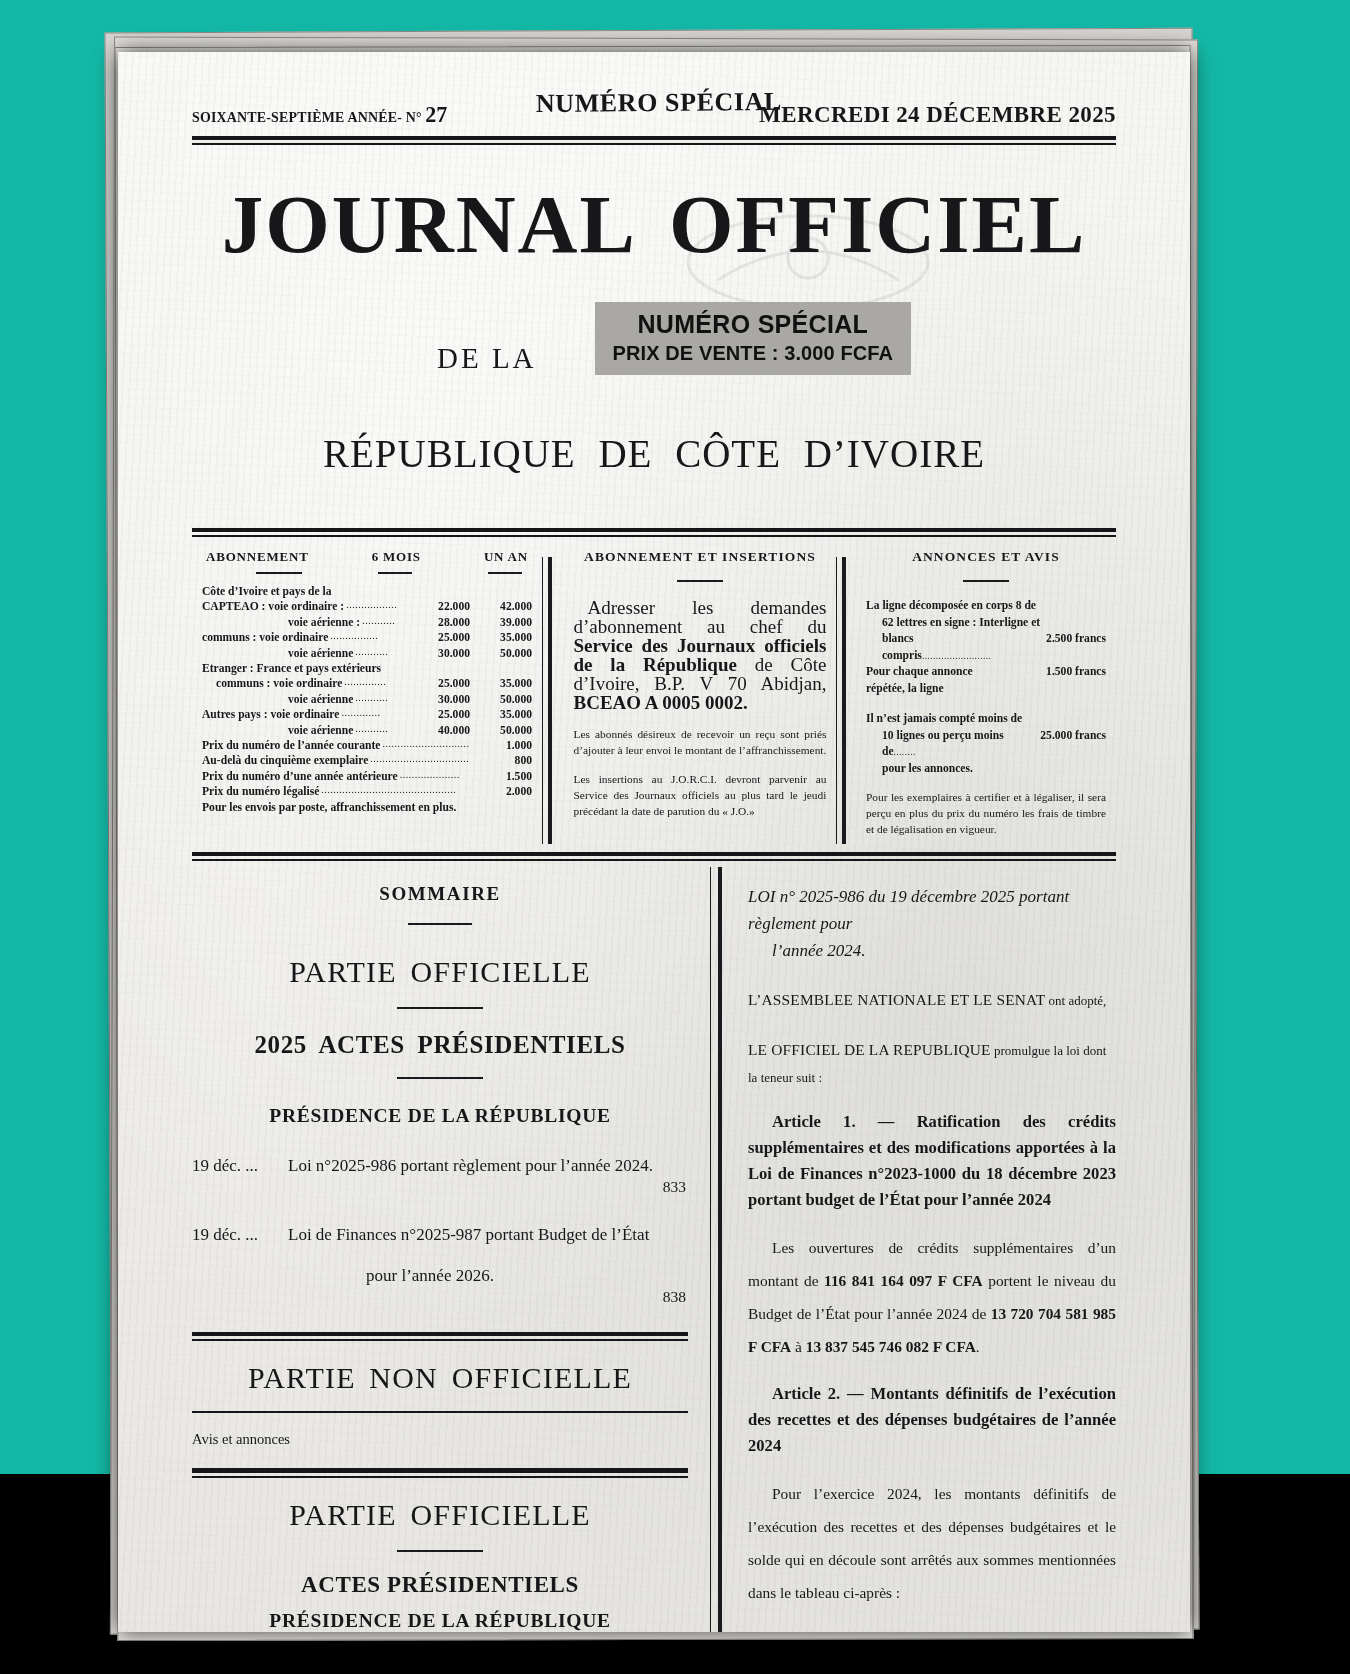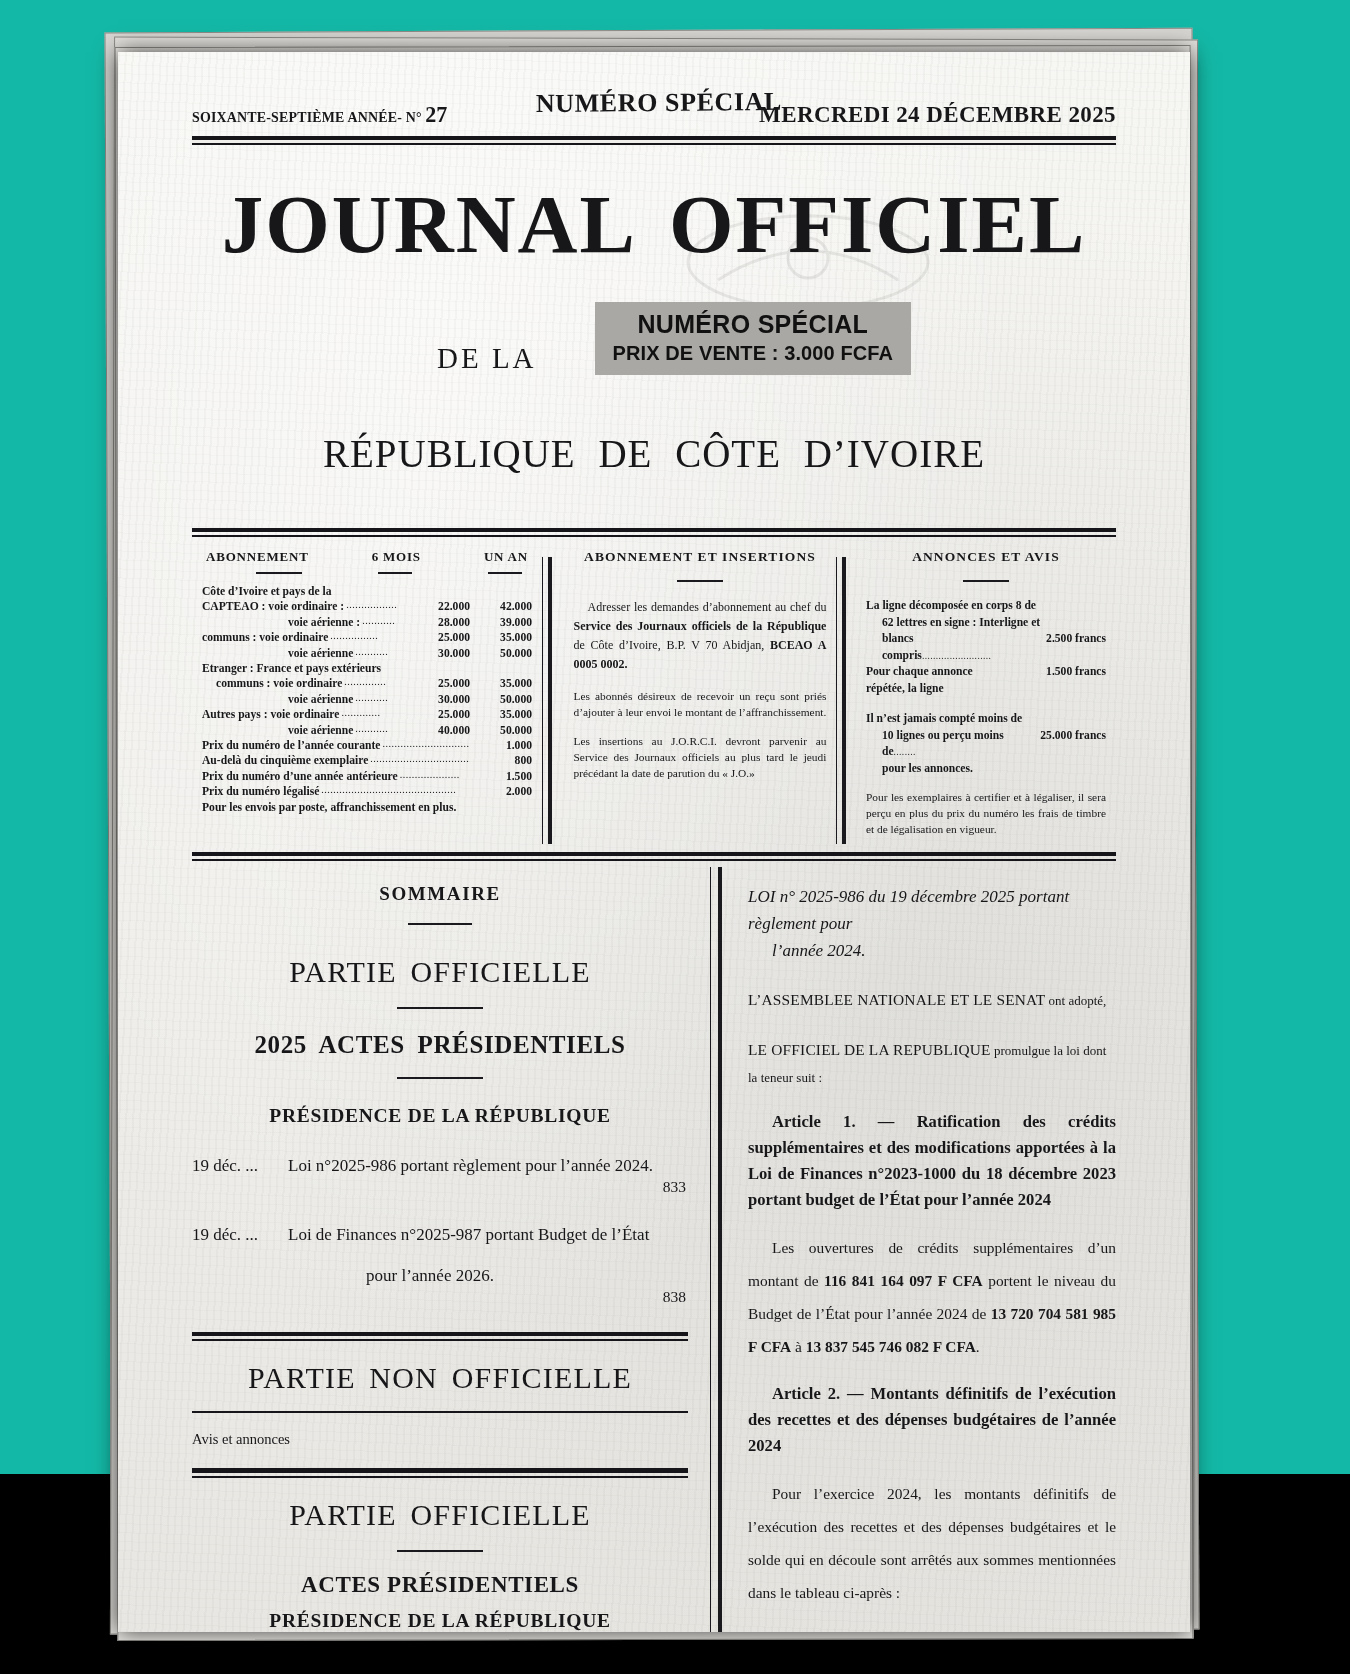--- a/index.html
+++ b/index.html
@@ -212,21 +212,21 @@
     padding: 0 2px;
   }
   .trow .v1 { flex: 0 0 54px; text-align: right; }
   .trow .v2 { flex: 0 0 62px; text-align: right; }
   .trow.plain { font-weight: 700; }
   .trow.indent .lbl { padding-left: 14px; }
   .trow.indent2 .lbl { padding-left: 86px; }
   .note { font-size: 11.6px; font-weight:700; line-height: 15.4px; }
 
   .ptxt {
-    font-size: 12px;
+    font-size: 19px;
     line-height: 19px;
     text-align: justify;
     margin: 0 0 14px 0;
   }
   .ptxt.ind { text-indent: 14px; }
   .ptxt b { font-weight: 700; }
   .small-just {
     font-size: 11.4px;
     line-height: 16px;
     text-align: justify;

